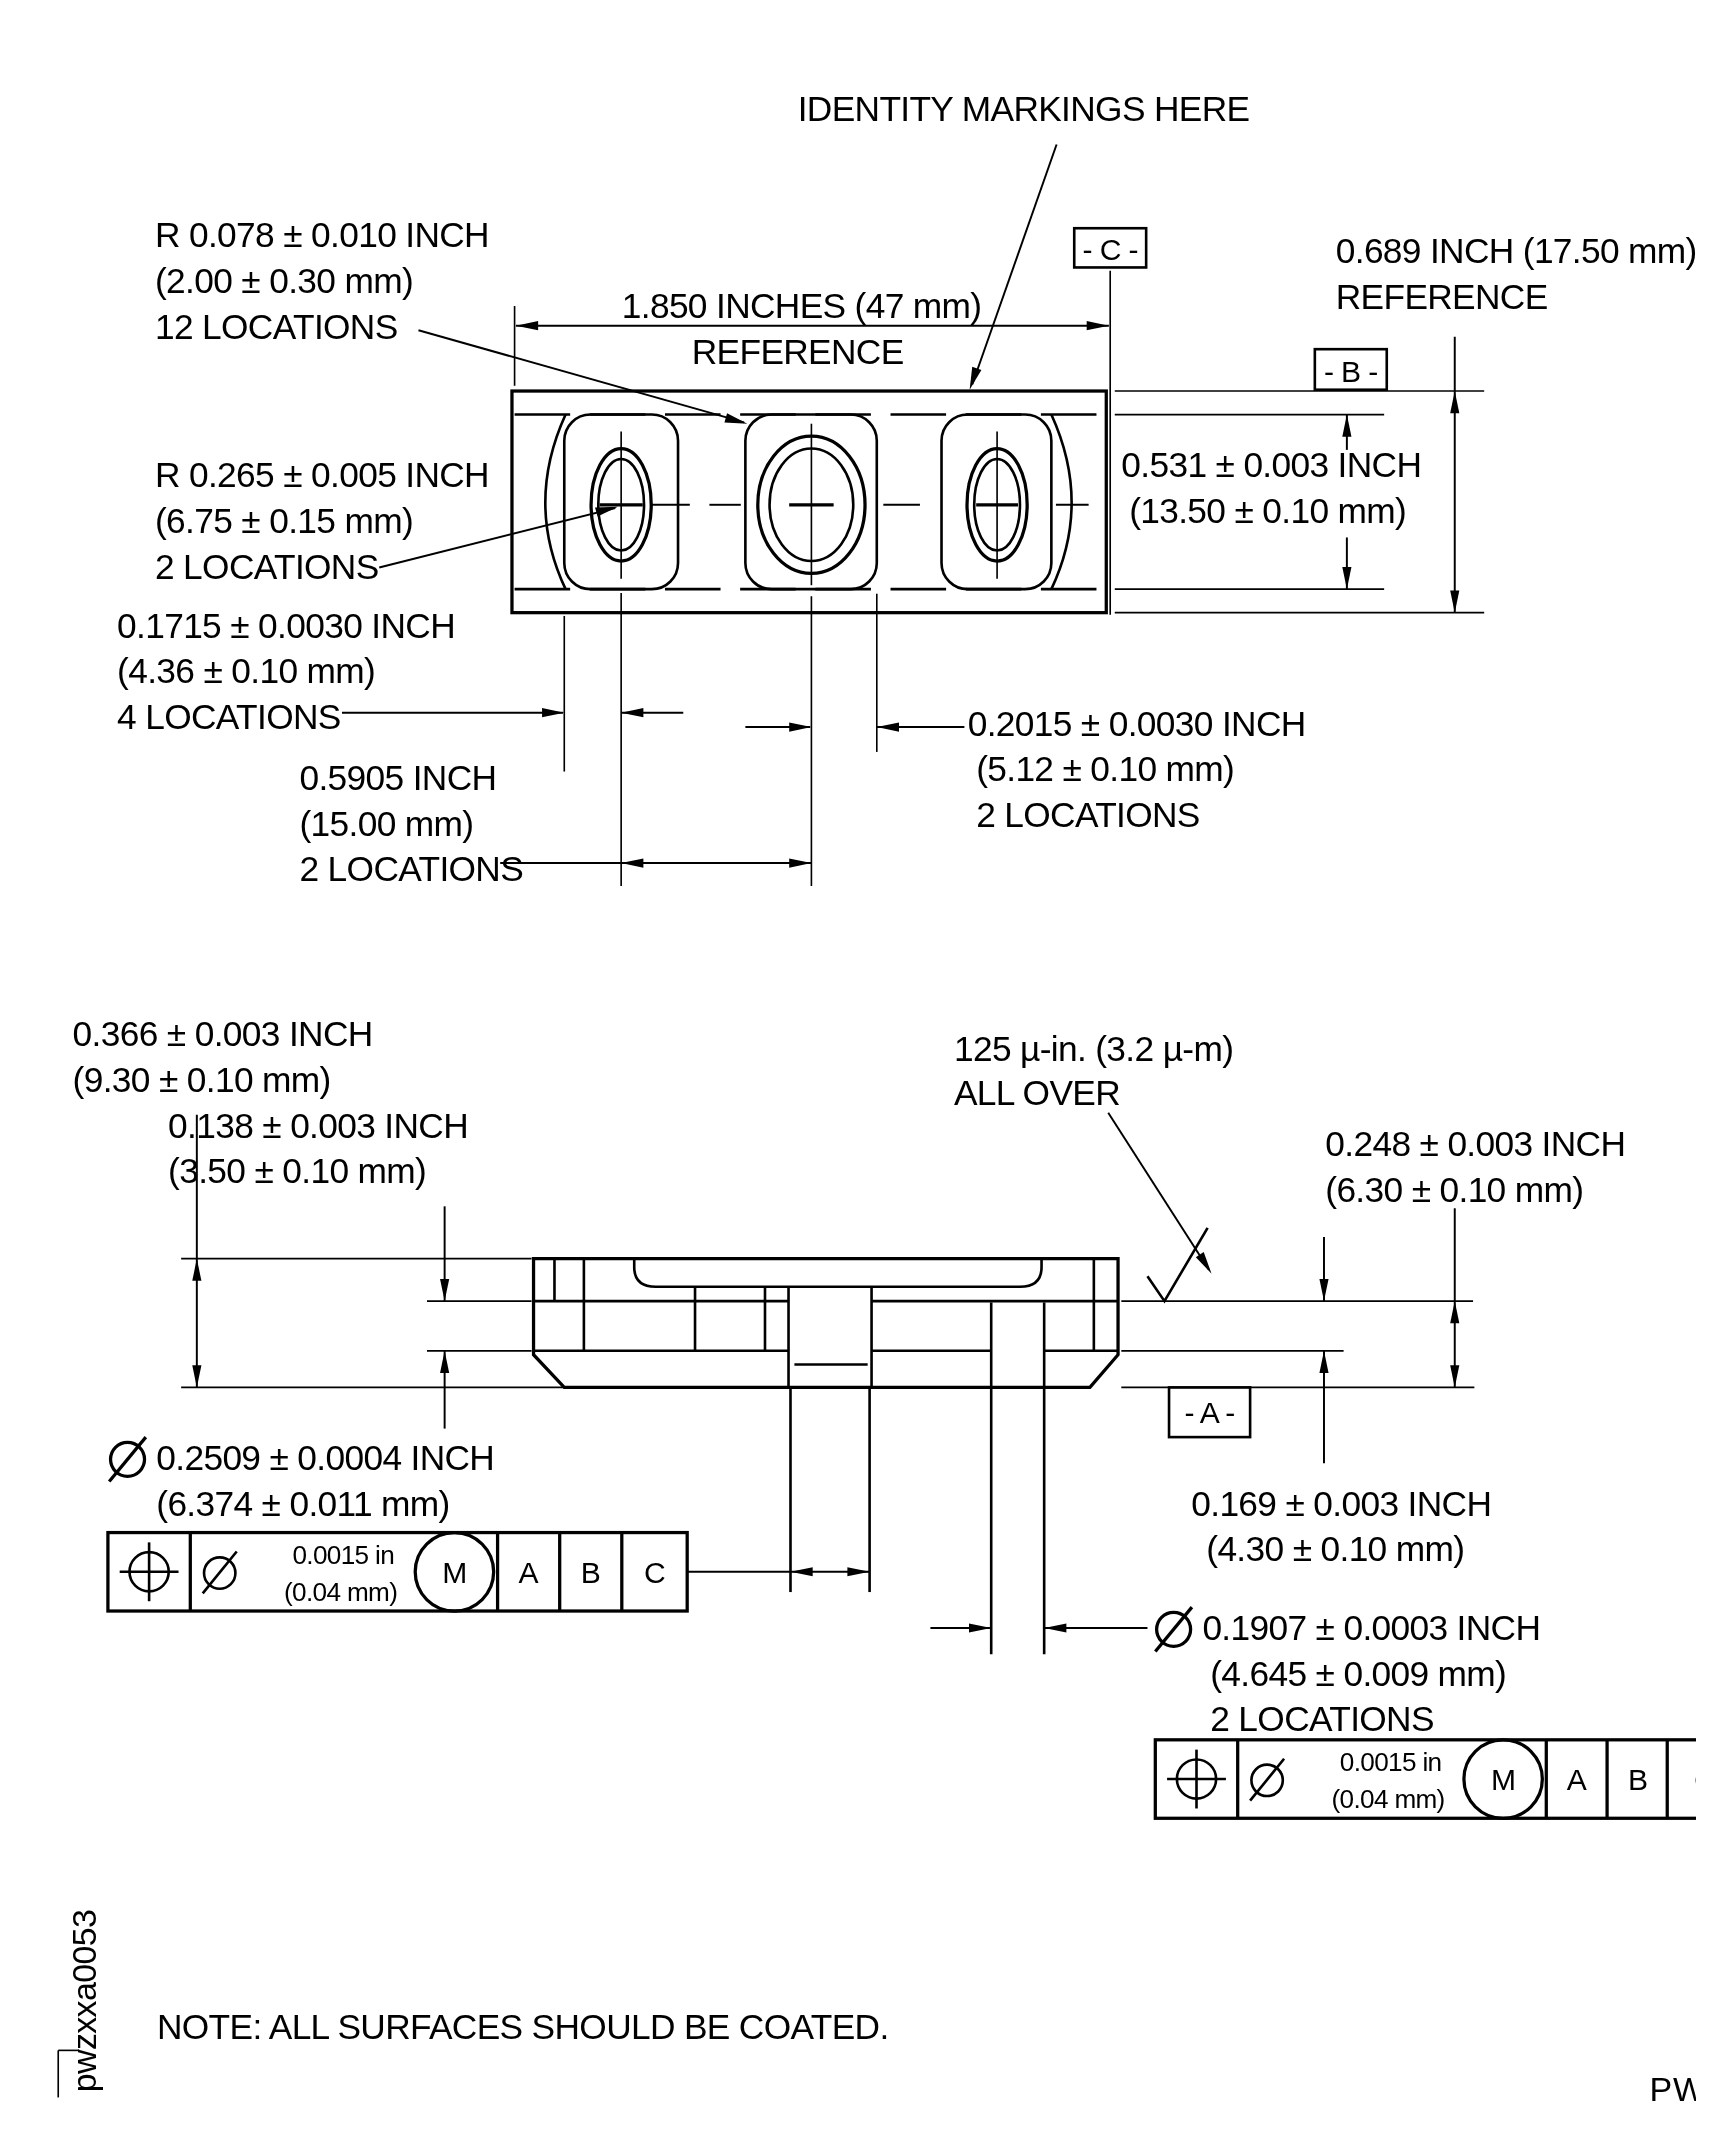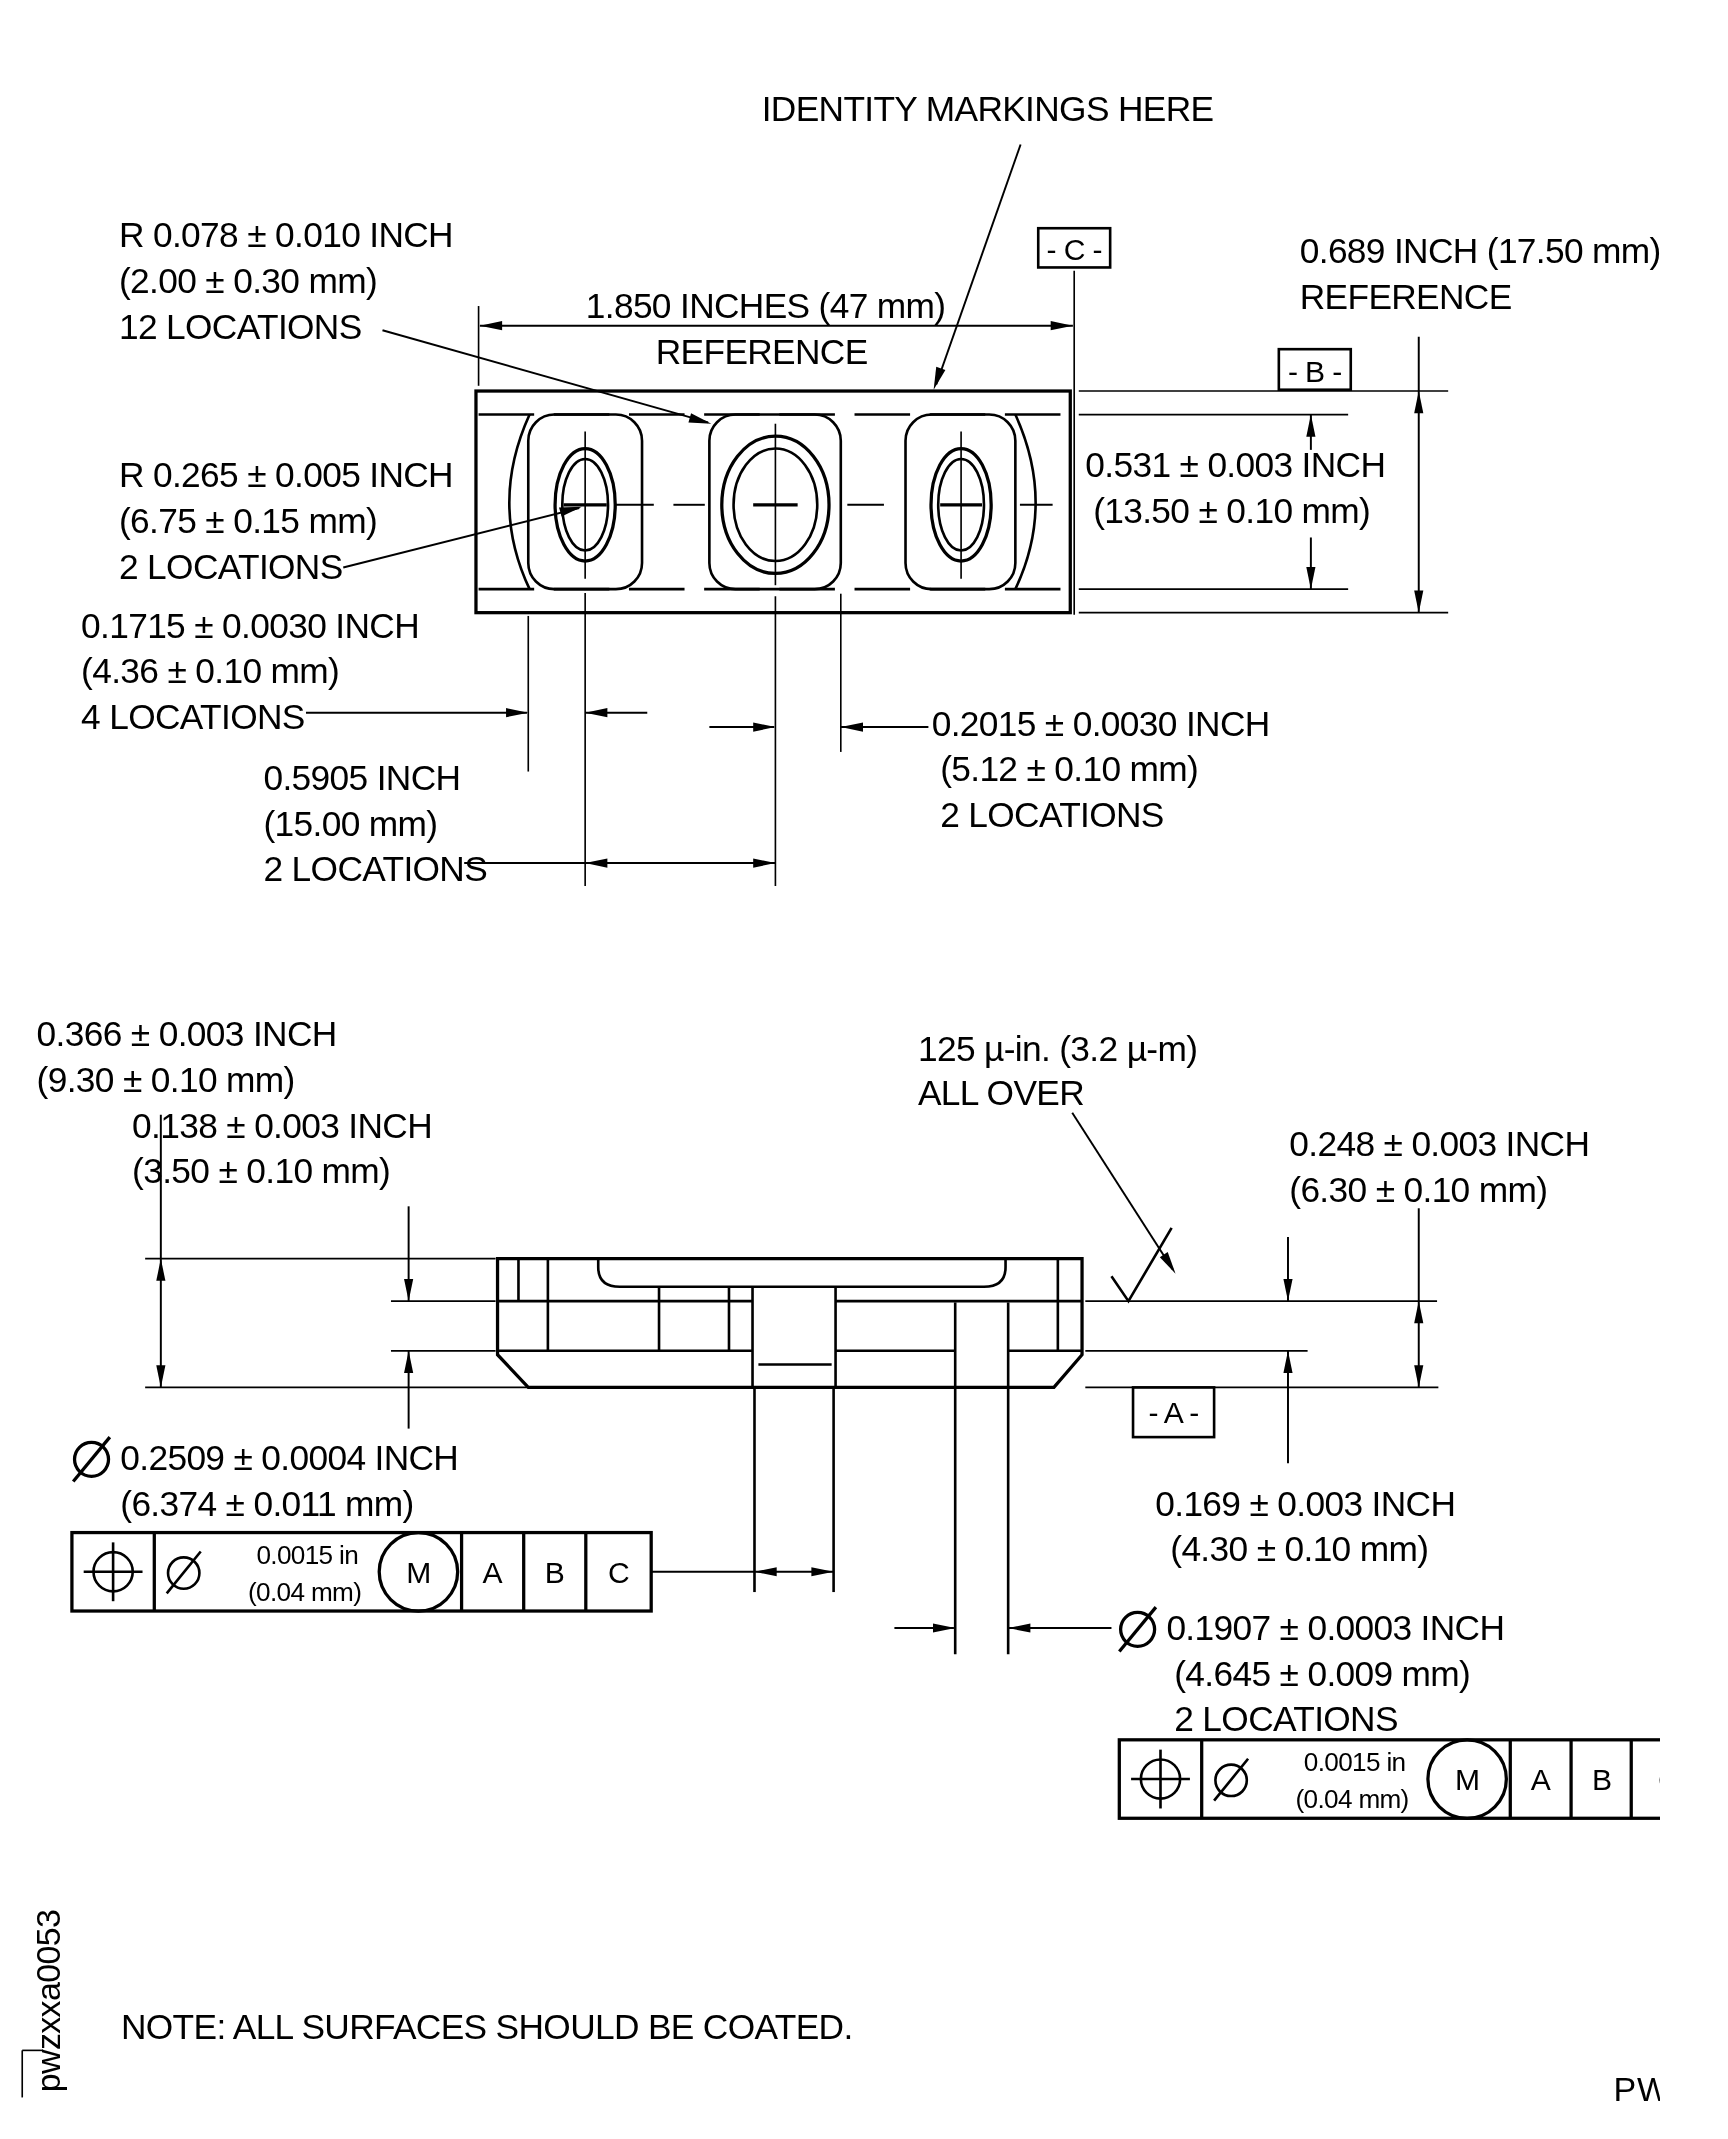--- a/index.html
+++ b/index.html
@@ -1,16 +1,16 @@
 <!DOCTYPE html>
 <html style="font-size:10.5px"><head>
 <meta charset="utf-8">
 <style>
   html,body{margin:0;padding:0;background:#ffffff;}
-  #page{position:relative;width:1660px;height:2140px;background:#fff;overflow:hidden;}
+  #page{position:relative;width:1660px;height:2140px;background:#fff;overflow:hidden;margin-left:36px;}
   svg{position:absolute;top:0;left:0;}
   text{font-family:"Liberation Sans","DejaVu Sans",sans-serif;fill:#000;letter-spacing:-1px;}
   .lbl{font-size:54px;}
   .small{font-size:40px;}
   .fcf-letter{font-size:46px;}
   .datum{font-size:46px;}
   .sig{font-size:52px;letter-spacing:1px;}
   .docid{font-size:52px;}
   line,path,rect,ellipse,circle,polyline{stroke:#000;fill:none;}
   .thick{stroke-width:5px;}

